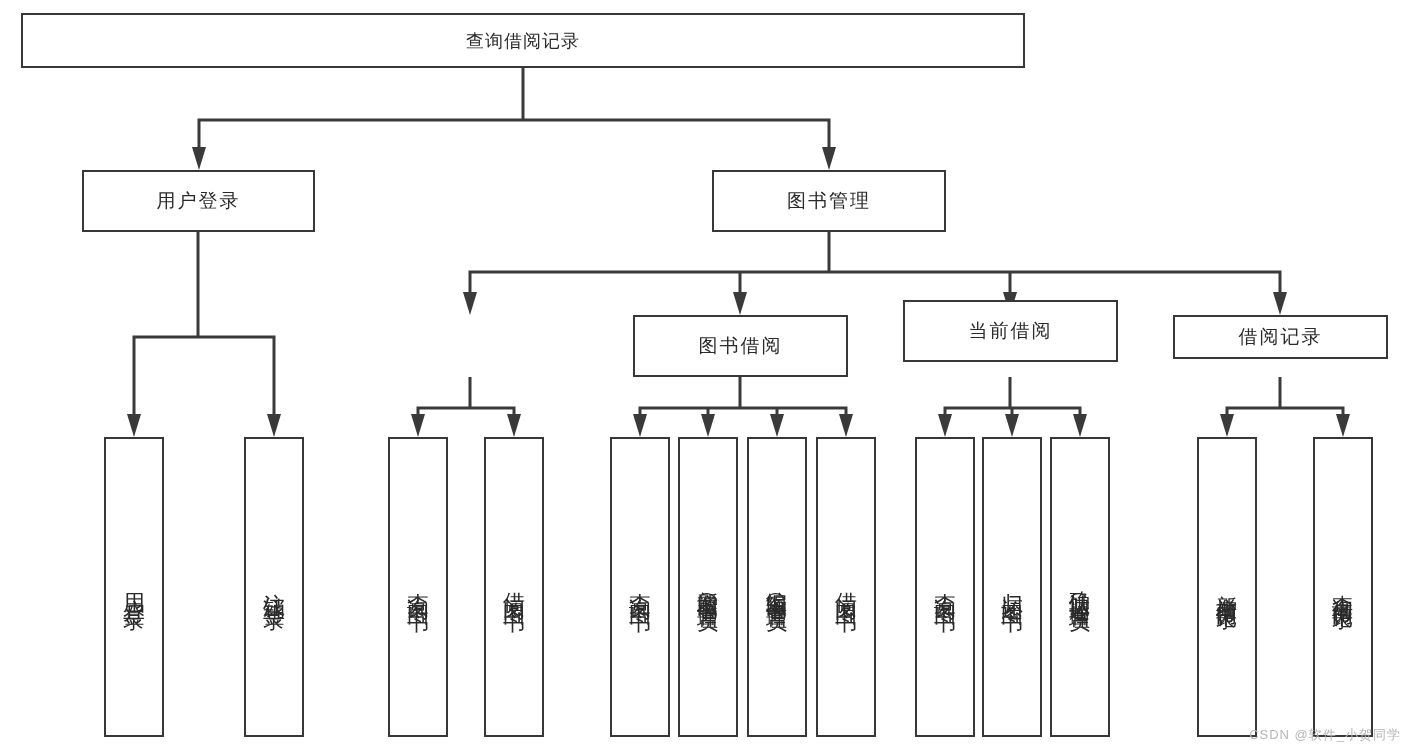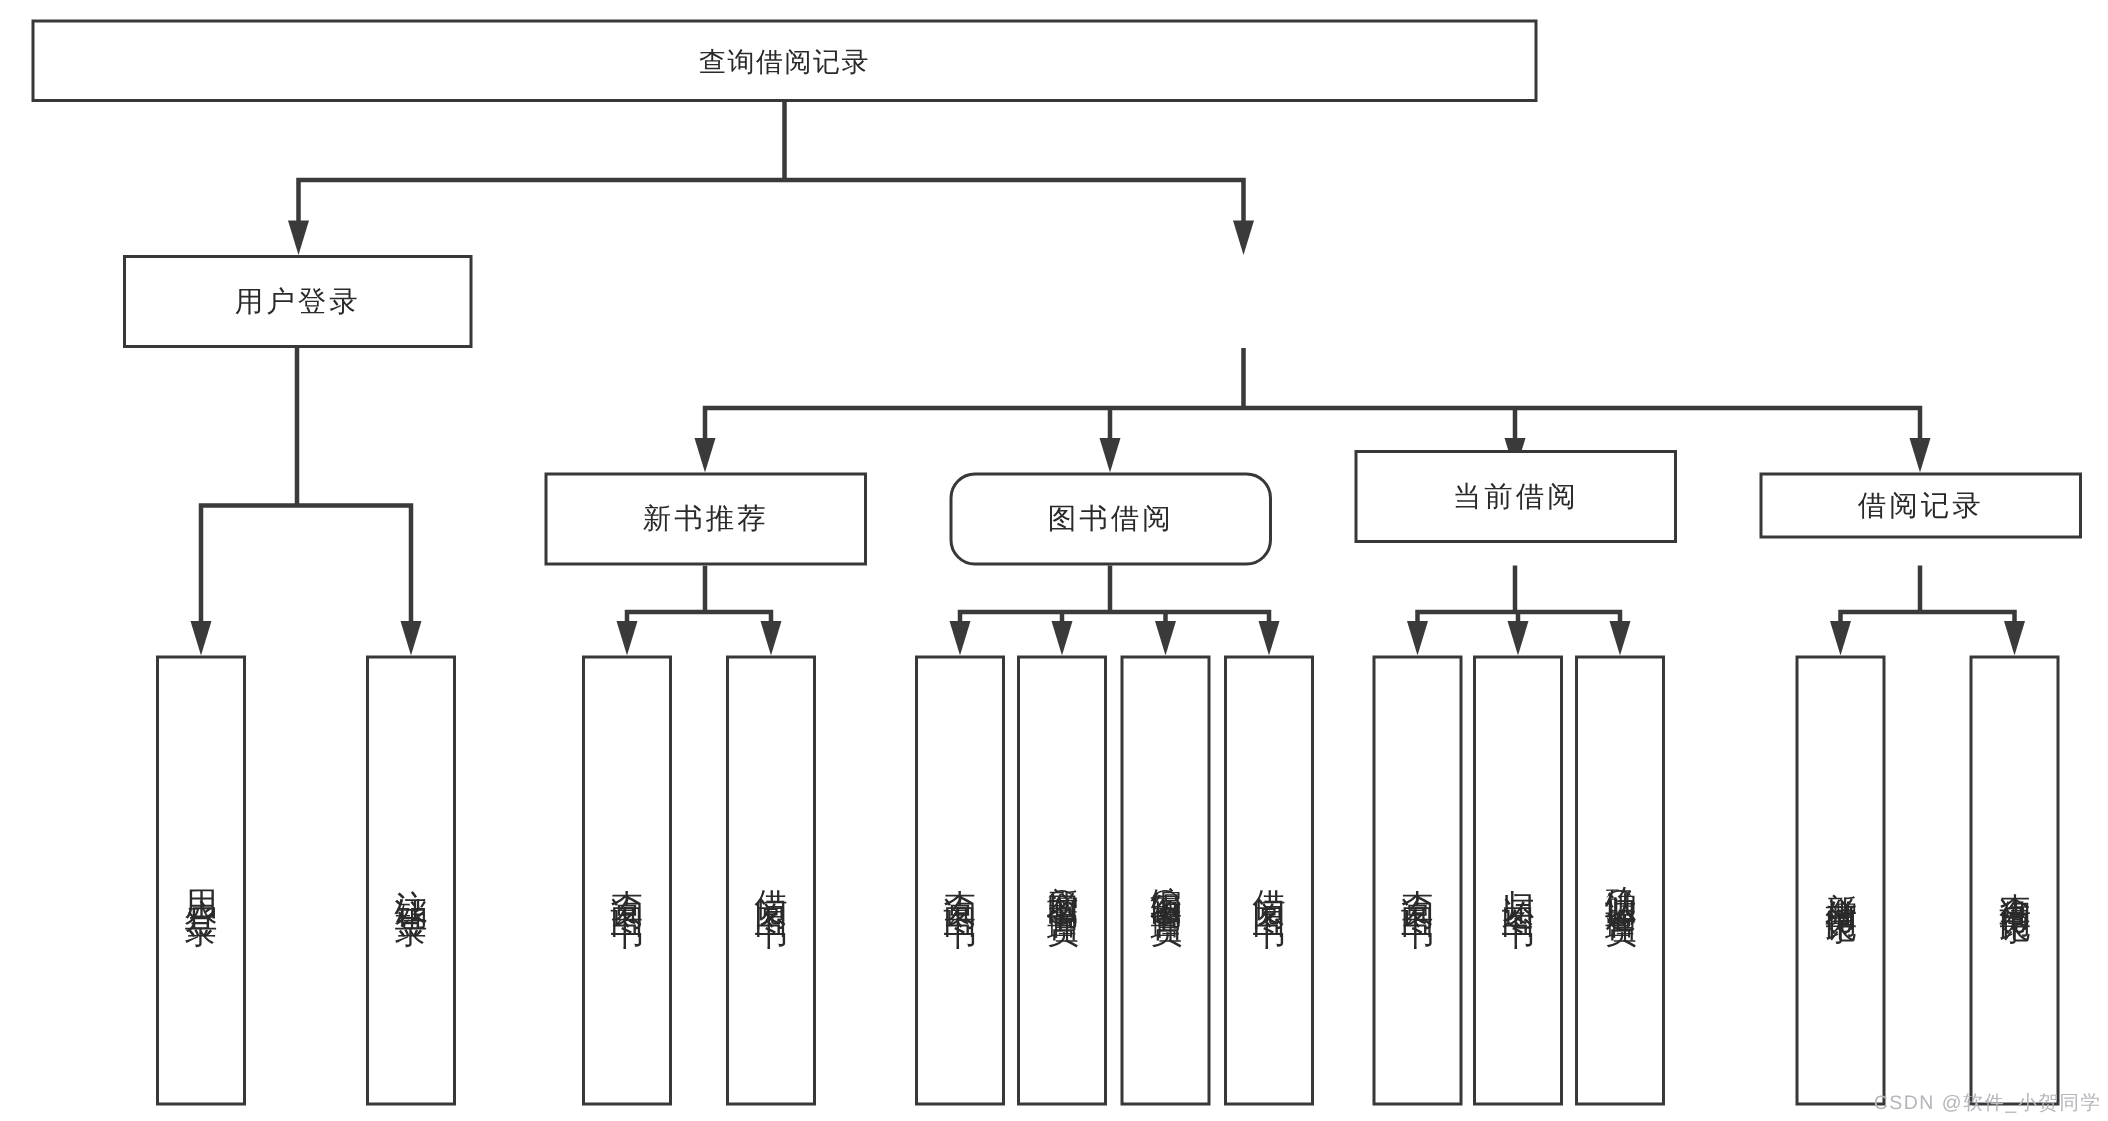--- a/index.html
+++ b/index.html
@@ -44,21 +44,21 @@
     white-space: nowrap;
   }
   
   .node.leaf.long span { font-size: 21px; letter-spacing: 3px; }
 
   
   .root          { left: 21px;   top: 13px;  width: 1004px; height: 55px; }
   .n-user-login  { left: 82px;   top: 170px; width: 233px;  height: 62px; }
   .n-book-mgmt   { left: 712px;  top: 170px; width: 234px;  height: 62px; }
   .n-newbook     { left: 363px;  top: 315px; width: 215px;  height: 62px; }
-  .n-borrowing   { left: 633px;  top: 315px; width: 215px;  height: 62px; border-radius: 17px; }
+  .n-borrowing   { left: 633px;  top: 315px; width: 215px;  height: 62px; }
   .n-current     { left: 903px;  top: 300px; width: 215px;  height: 62px; }
   .n-records     { left: 1173px; top: 315px; width: 215px;  height: 44px; }
 
   .leaf { top: 437px; height: 300px; width: 60px; }
   .l-a1 { left: 104px; }
   .l-a2 { left: 244px; }
   .l-b1 { left: 388px; }
   .l-b2 { left: 484px; }
   .l-c1 { left: 610px; }
   .l-c2 { left: 678px; }
@@ -126,24 +126,24 @@
     </g>
   </svg>
 
   <div class="node root">
     <span>查询借阅记录</span>
   </div>
 
   <div class="node branch n-user-login">
     <span>用户登录</span>
   </div>
+  <div class="node branch n-book-mgmt">
+    <span>图书管理</span>
+  </div>
 
-  <div class="node branch n-newbook">
-    <span>新书推荐</span>
-  </div>
   <div class="node branch n-borrowing">
     <span>图书借阅</span>
   </div>
   <div class="node branch n-current">
     <span>当前借阅</span>
   </div>
   <div class="node branch n-records">
     <span>借阅记录</span>
   </div>
 

